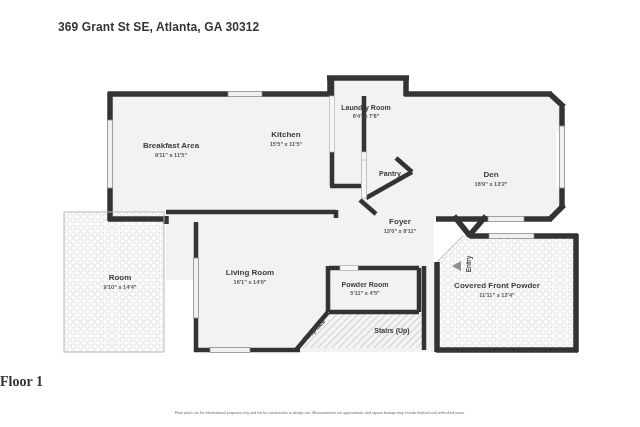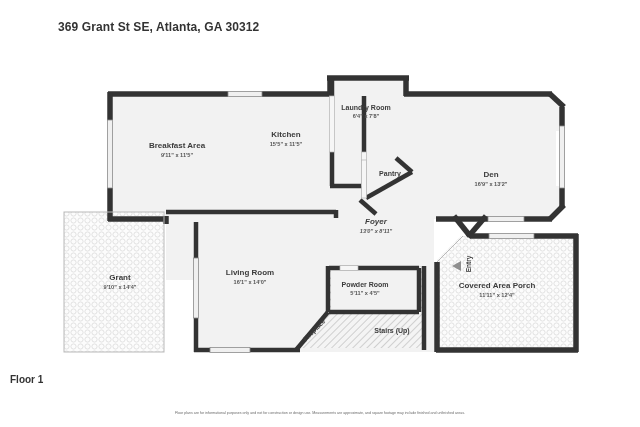--- a/index.html
+++ b/index.html
@@ -22,25 +22,26 @@
     top: 20px;
     font-size: 12px;
     font-weight: bold;
     color: #333333;
     letter-spacing: 0.1px;
     margin-left: 48px;
   }
 
   #floor-label {
     position: absolute;
-    left: 10px;
+    left: 0;
     top: 374px;
-    font-size: 10px;
+    font-size: 14px;
     font-weight: bold;
     color: #333333;
+    font-family: Liberation Serif, serif;
   }
 
   #disclaimer {
     position: absolute;
     left: 0;
     right: 0;
     top: 411px;
     text-align: center;
     font-size: 3.6px;
     color: #6a6a6a;
@@ -232,21 +233,21 @@
     <rect x="489" y="233.5" width="45" height="5" fill="#f0f0f0" stroke="#8a8a8a" stroke-width="0.8"></rect>
 
     <rect x="340" y="265.5" width="18" height="5" fill="#f6f6f6" stroke="#b4b4b4" stroke-width="0.7"></rect>
   </g>
 
   <g>
     <polygon points="461,261 461,271 452,266" fill="#8f8f8f"></polygon>
   </g>
 </svg>
 
-<div class="room-label" style="left:171px; top:150px;margin-left:6px;">
+<div class="room-label" style="left:171px; top:150px;">
   <span class="rname">Breakfast Area</span>
   <span class="rdim">9'11" x 11'5"</span>
 </div>
 
 <div class="room-label" style="left:286px; top:139px;">
   <span class="rname">Kitchen</span>
   <span class="rdim">15'5" x 11'5"</span>
 </div>
 
 <div class="room-label small" style="left:366px; top:112px;">
@@ -256,46 +257,46 @@
 
 <div class="room-label" style="left:491px; top:150px;margin-top:29px;">
   <span class="rname">Den</span>
   <span class="rdim">16'9" x 13'2"</span>
 </div>
 
 <div class="room-label small" style="left:390px; top:174px;">
   <span class="rname">Pantry</span>
 </div>
 
-<div class="room-label" style="left:376px; top:226px;font-style:italic;">
+<div class="room-label" style="left:400px; top:226px;">
   <span class="rname">Foyer</span>
   <span class="rdim">13'0" x 8'11"</span>
 </div>
 
 <div class="room-label" style="left:120px; top:282px;">
-  <span class="rname">Grant</span>
+  <span class="rname">Room</span>
   <span class="rdim">9'10" x 14'4"</span>
 </div>
 
 <div class="room-label" style="left:250px; top:277px;">
   <span class="rname">Living Room</span>
   <span class="rdim">16'1" x 14'0"</span>
 </div>
 
 <div class="room-label small" style="left:365px; top:289px;">
   <span class="rname">Powder Room</span>
   <span class="rdim">5'11" x 4'5"</span>
 </div>
 
 <div class="room-label small" style="left:392px; top:331px;">
   <span class="rname">Stairs (Up)</span>
 </div>
 
 <div class="room-label" style="left:497px; top:290px;">
-  <span class="rname">Covered Area Porch</span>
+  <span class="rname">Covered Front Powder</span>
   <span class="rdim">11'11" x 12'4"</span>
 </div>
 
 <div class="rot-label" style="left:314px; top:330px; transform:translate(-50%,-50%) rotate(-45deg);">Fireplace</div>
 
 <div class="rot-label" style="left:468px; top:264px; transform:translate(-50%,-50%) rotate(-90deg);">Entry</div>
 
 <div id="floor-label">Floor 1</div>
 <div id="disclaimer">Floor plans are for informational purposes only and not for construction or design use. Measurements are approximate, and square footage may include finished and unfinished areas.</div>
 

